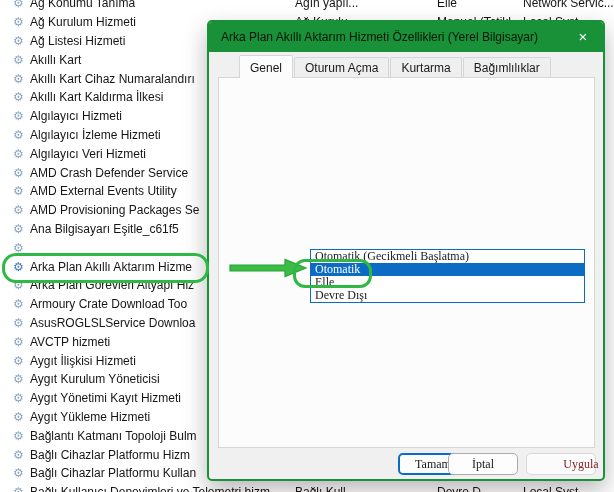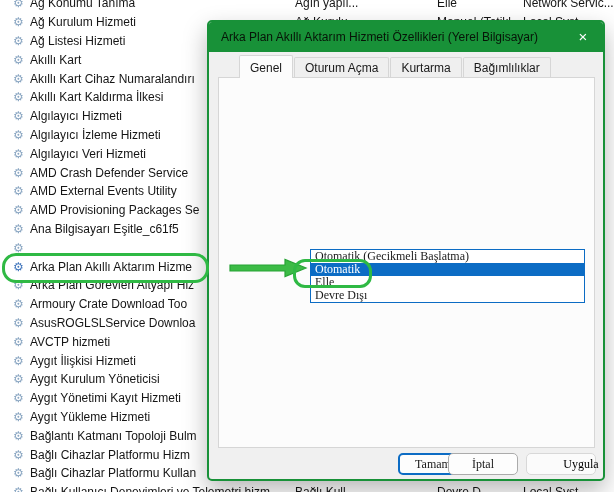--- a/index.html
+++ b/index.html
@@ -94,21 +94,21 @@
     left:143px;top:372px;width:240px;height:23px;box-sizing:border-box;
     background:#ffffff;border:1px solid #a0a0a0;border-bottom:1.6px solid #6b6b6b;border-radius:4px;
   }
 
   .footer-btn{
     box-sizing:border-box;top:431px;width:70px;height:22px;border-radius:5px;
     font-size:12px;display:flex;align-items:center;justify-content:center;
     background:#fdfdfd;border:1px solid #ababab;color:#1a1a1a;
   }
   .footer-btn.default{border:2px solid #0c6cc4;margin-left:28px;}
-  .footer-btn.disabled{border-color:#d8d8d8;color:#000000;background:#fbfbfb;padding-left:40px;}
+  .footer-btn.disabled{border-color:#d8d8d8;color:#7f1d1d;background:#fbfbfb;padding-left:40px;}
 
   
   .annot-oval-list{
     position:absolute;left:2px;top:253px;width:201px;height:24px;
     border:3px solid #2fb944;border-radius:14px;z-index:40;
   }
   .annot-oval-option{
     position:absolute;left:293px;top:259px;width:73px;height:23px;
     border:3px solid #2fb944;border-radius:12px;z-index:40;
   }

